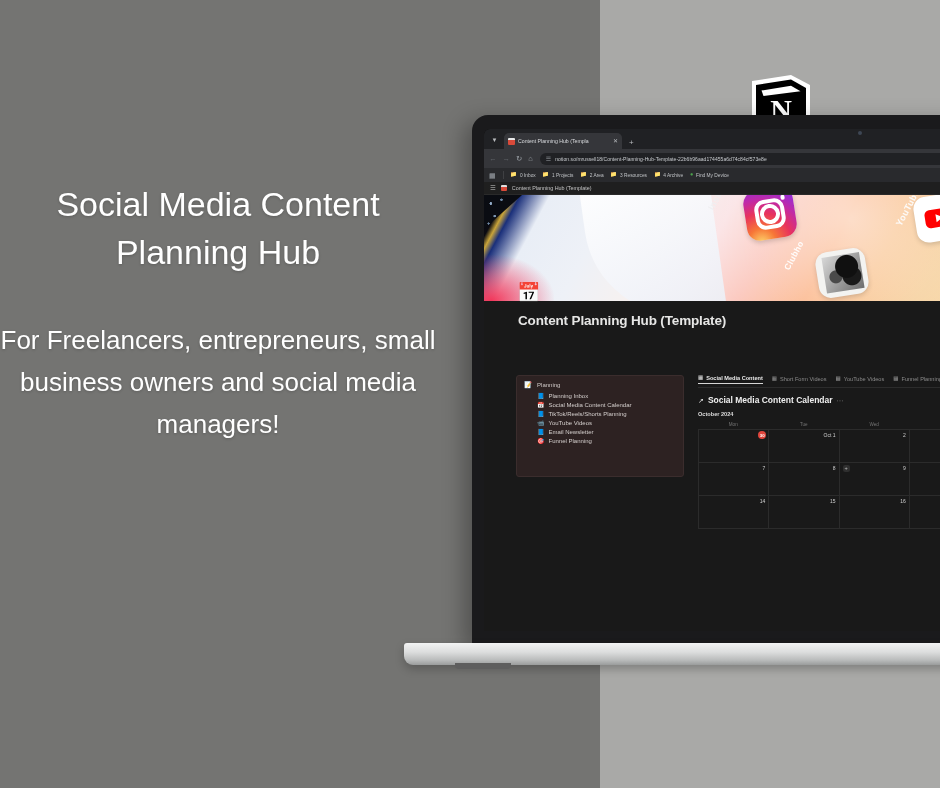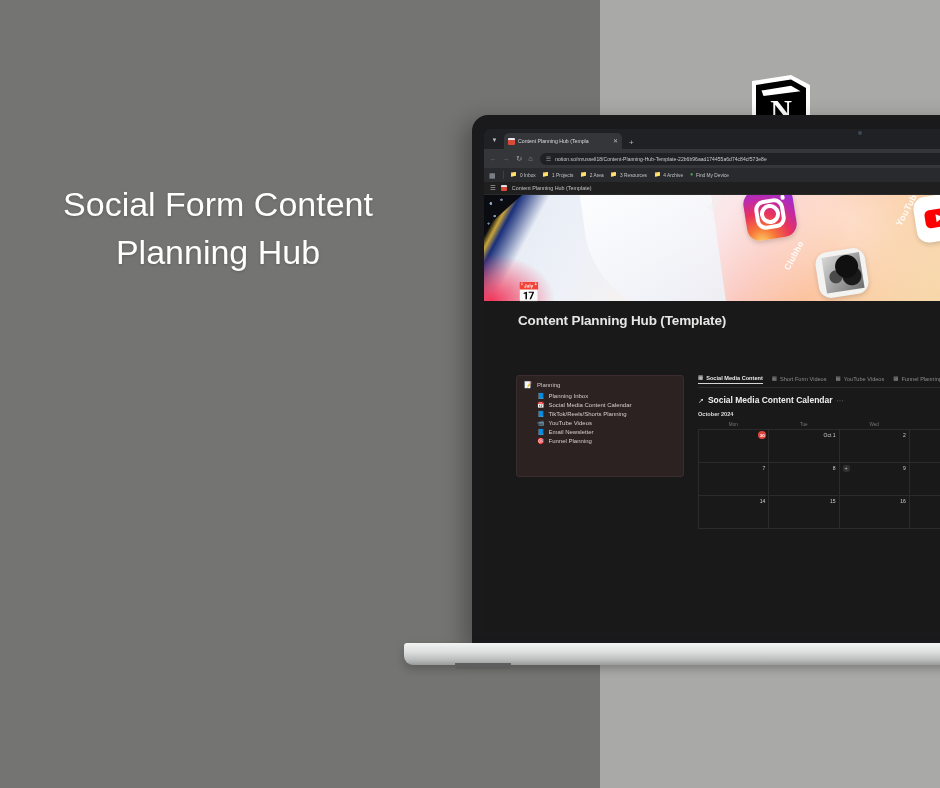--- a/index.html
+++ b/index.html
@@ -348,21 +348,22 @@
 </style>
 </head>
 <body>
 
 <div id="stage">
 
   <div class="bg-left"></div>
   <div class="bg-right"></div>
 
   <div class="copy">
-    <div class="subhead">Social Form Content Planning Hub</div>
+    <div class="subhead">Social Media Content Planning Hub</div>
+    <div class="blurb">For Freelancers, entrepreneurs, small business owners and social media managers!</div>
   </div>
 
   <div class="notion-logo">
     <svg viewBox="0 0 78 78" width="78" height="78" aria-hidden="true">
       <path d="M11 13 L50 7 L69 17 L69 61 L28 70 L11 58 Z" fill="#ffffff"></path>
       <path d="M15 17 L50 11.5 L65 20 L65 58 L29 66 L15 56 Z" fill="#000000"></path>
       <path d="M20.5 22.5 L50 17.8 L59.5 23.2 L22.5 28 Z" fill="#ffffff"></path>
       <path d="M20.5 28 L20.5 54.5 L27 58.5 L27 31 Z" fill="#ffffff" opacity="0"></path>
       <text x="40" y="52" font-family="'Liberation Serif', serif" font-size="30" font-weight="700" fill="#ffffff" text-anchor="middle">N</text>
     </svg>

